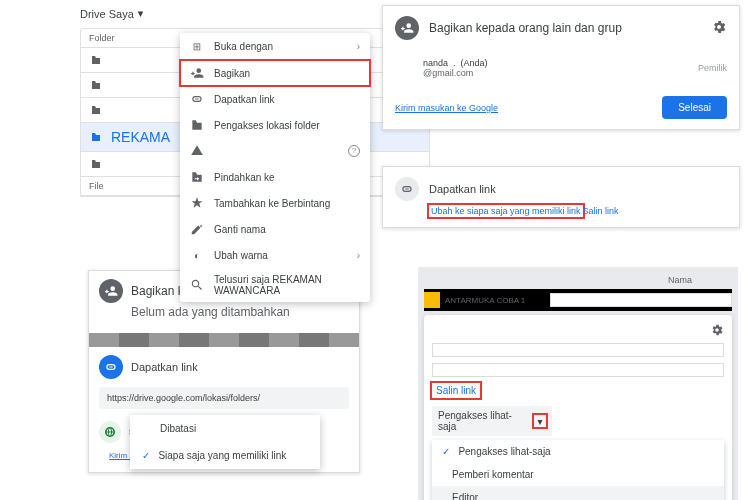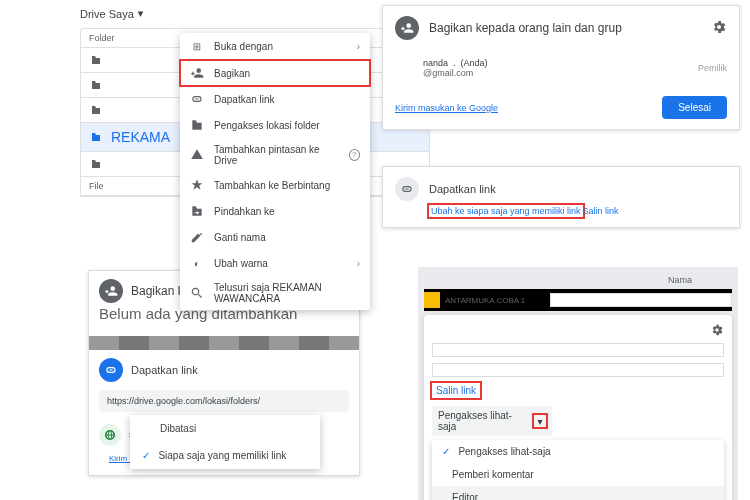--- a/index.html
+++ b/index.html
@@ -45,21 +45,21 @@
 .getlinktxt{font-size:11px;color:#3c4043}
 .restricted{font-size:9px;color:#5f6368;margin-top:6px;margin-left:34px}
 .restricted b{color:#3c4043;font-weight:normal}
 .p3bottom{display:flex;align-items:center;margin:4px 0 0 34px}
 .changelink{color:#1a73e8;font-size:9px;outline:2px solid #e53935;padding:1px 2px}
 .copylink{color:#1a73e8;font-size:9px}
 
 #p4{left:88px;top:270px;width:272px;border:1px solid #dadce0;box-shadow:0 1px 4px rgba(0,0,0,.15)}
 .p4a{padding:8px 10px}
 .p4atitle{display:flex;align-items:center;gap:8px}
-.notyet{font-size:15px;color:#5f6368;margin-top:2px}
+.notyet{font-size:12px;color:#5f6368;margin-left:32px;margin-top:2px}
 .blurbar{height:14px;background:repeating-linear-gradient(90deg,#999,#999 30px,#777 30px,#777 60px);margin-top:6px}
 .p4b{padding:8px 10px}
 .p4btitle{display:flex;align-items:center;gap:8px}
 .circle3{background:#1a73e8}
 .linkbox{background:#f1f3f4;padding:6px 8px;font-size:9px;color:#3c4043;margin:8px 0;border-radius:3px}
 .anyrow{display:flex;align-items:center;gap:8px;padding:4px 0}
 .globe{width:22px;height:22px;border-radius:50%;background:#e6f4ea;display:flex;align-items:center;justify-content:center}
 .globe svg{width:12px;height:12px;fill:#188038}
 .anylabel{font-size:9px;font-weight:bold}
 .dd{width:12px;height:12px;outline:2px solid #e53935;display:inline-flex;align-items:center;justify-content:center}
@@ -155,38 +155,37 @@
           </svg>
         </span>
         <span>Pengakses lokasi folder</span>
       </div>
     <div class="ctxrow">
         <span class="ico">
           <svg viewBox="0 0 24 24">
             <path d="M12 2l10 17H2L12 2z"></path>
           </svg>
         </span>
-        <span>Tambahkan pintasan ke Drive</span>
         <span class="q">?</span>
       </div>
     <div class="ctxrow">
         <span class="ico">
           <svg viewBox="0 0 24 24">
+            <path d="M10 4H4v16h16V8h-8zM12 12l4 3-4 3v-2H8v-2h4v-2z"></path>
+          </svg>
+        </span>
+        <span>Pindahkan ke</span>
+      </div>
+    <div class="ctxrow">
+        <span class="ico">
+          <svg viewBox="0 0 24 24">
             <path d="M12 2l2.5 7h7l-5.7 4 2.2 7L12 16l-6 4 2.2-7L2.5 9h7z"></path>
           </svg>
         </span>
         <span>Tambahkan ke Berbintang</span>
-      </div>
-    <div class="ctxrow">
-        <span class="ico">
-          <svg viewBox="0 0 24 24">
-            <path d="M10 4H4v16h16V8h-8zM12 12l4 3-4 3v-2H8v-2h4v-2z"></path>
-          </svg>
-        </span>
-        <span>Pindahkan ke</span>
       </div>
     <div class="ctxrow">
         <span class="ico">
           <svg viewBox="0 0 24 24">
             <path d="M3 17v4h4l11-11-4-4L3 17zM21 7l-2-2-2 2 2 2 2-2z"></path>
           </svg>
         </span>
         <span>Ganti nama</span>
       </div>
     <div class="ctxrow">

